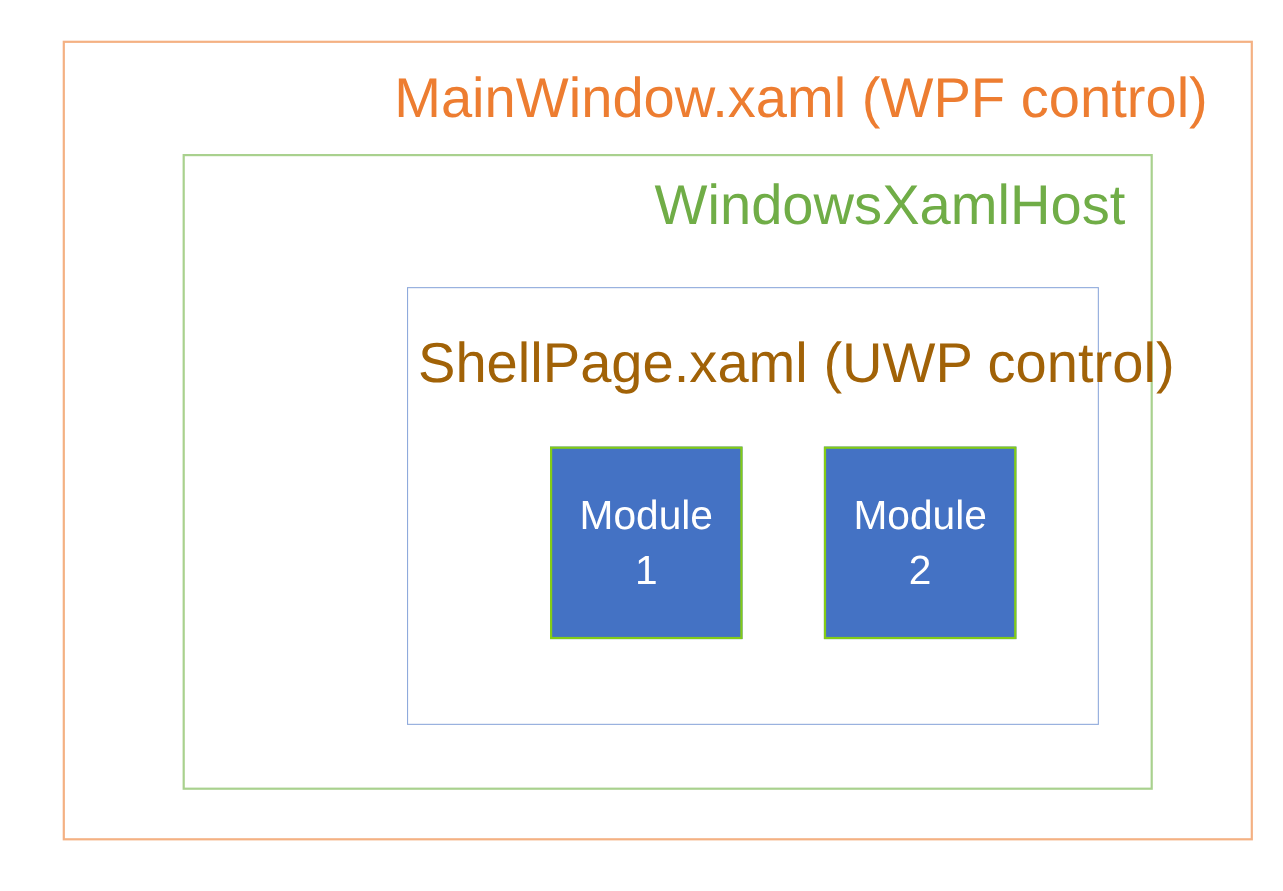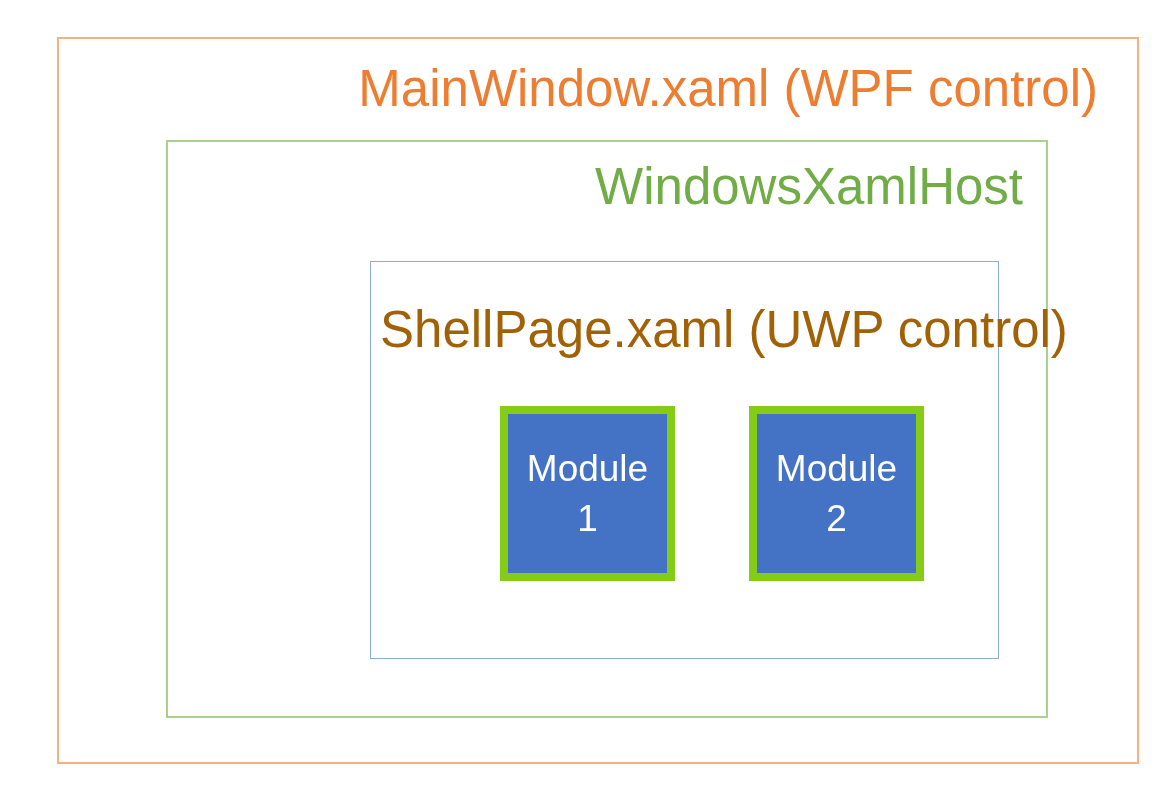--- a/index.html
+++ b/index.html
@@ -64,21 +64,21 @@
     left: 380px;
     color: #a16207;
     margin-top: 10px;
   }
   .module-box {
     position: absolute;
     width: 175px;
     height: 175px;
     top: 406px;
     background: #4472C4;
-    border: 8px solid #84cc16;
+    border: 2px solid #84cc16;
     box-sizing: border-box;
     display: flex;
     flex-direction: column;
     align-items: center;
     justify-content: center;
     color: #ffffff;
     font-size: 37px;
     line-height: 50px;
     text-align: center;
   }

